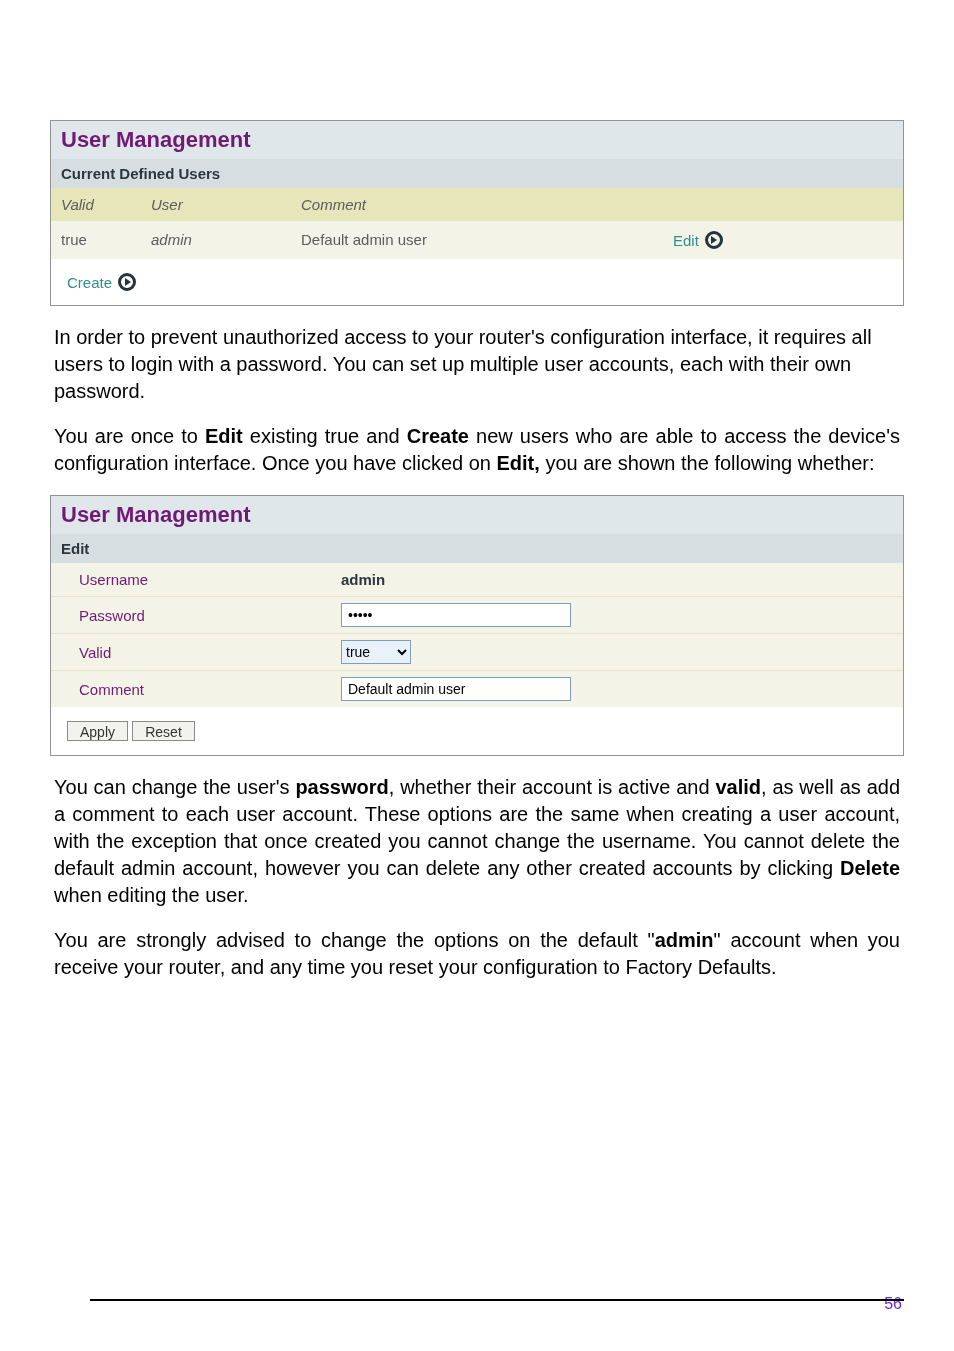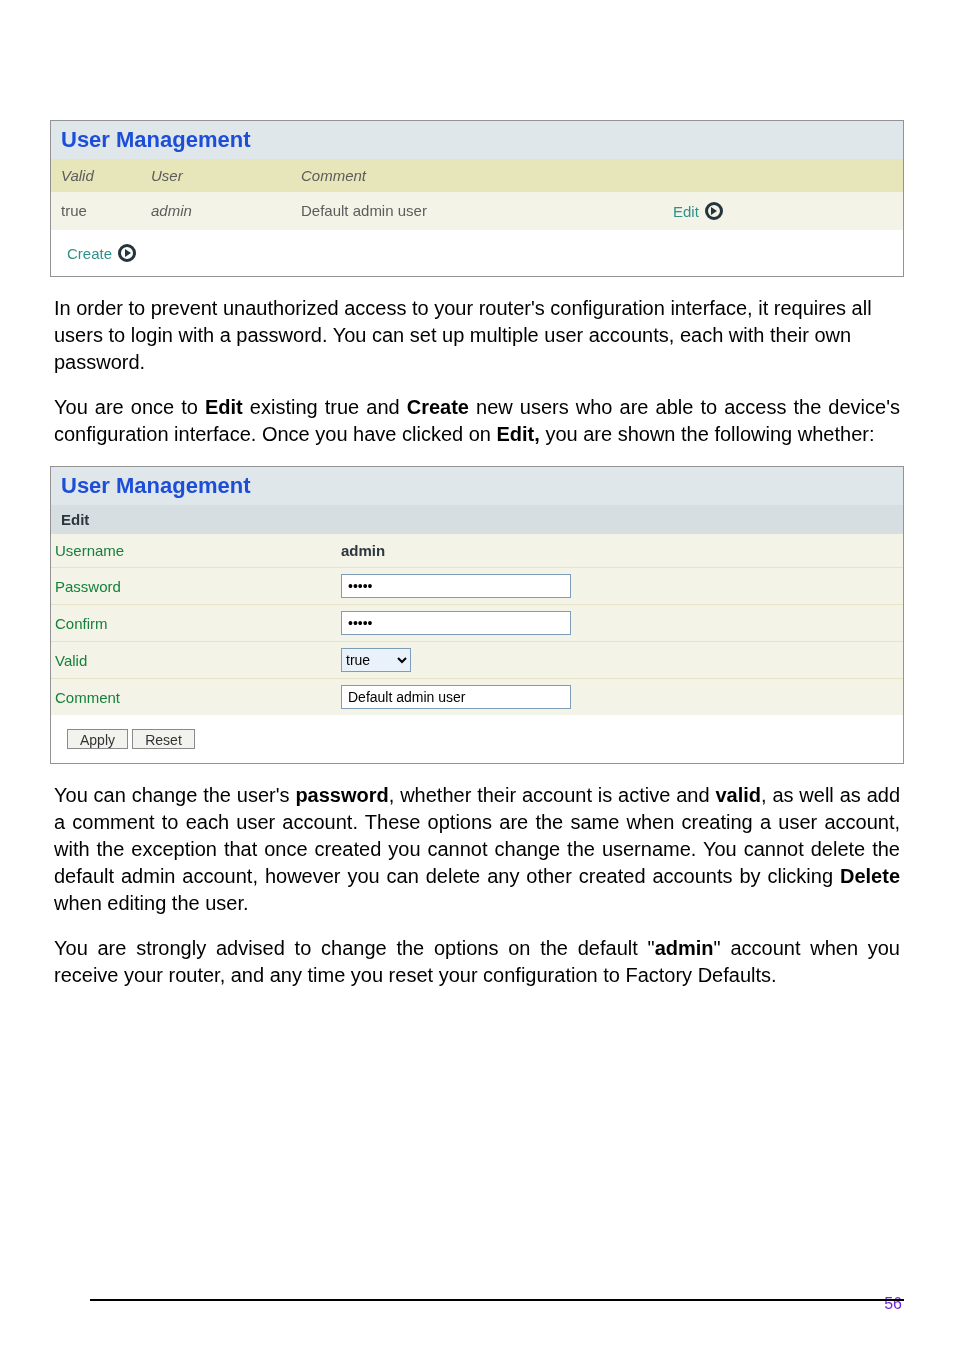--- a/index.html
+++ b/index.html
@@ -18,21 +18,21 @@
     position: relative;
   }
 
   
   .panel {
     border: 1px solid #939393;
     background: #fff;
   }
   .panel-title {
     background: #DFE7EA;
-    color: #1d4ed8;
+    color: #701a75;
     font-size: 22px;
     font-weight: bold;
     padding: 6px 10px;
   }
   .section-bar {
     background: #D7DEE1;
     color: #2B373F;
     font-size: 15px;
     font-weight: bold;
     padding: 6px 10px;
@@ -84,22 +84,22 @@
   
   .prose { margin: 18px 4px; color: #000; font-size: 20px; line-height: 1.35; }
   .prose.justify { text-align: justify; }
   .bold { font-weight: bold; }
 
   
   .form-row { display: flex; align-items: center; background: #F4F3E7; }
   .form-row + .form-row { border-top: 1px solid #E6E4C4; }
   .form-label {
     width: 280px;
-    color: #15803d;
-    padding: 8px 4px;
+    color: #701a75;
+    padding: 8px 28px;
     font-size: 15px;
   }
   .form-field { flex: 1; padding: 6px 10px; }
   .form-static { color: #2B373F; font-weight: bold; }
   input[type=password], input[type=text] {
     width: 230px; height: 24px;
     border: 1px solid #7E9DB9;
     padding: 2px 6px;
     font-size: 14px;
     background: #fff;
@@ -137,20 +137,21 @@
     font-size: 16px;
   }
 </style>
 </head>
 <body>
 
 <div class="page">
 
   <div class="panel">
     <div class="panel-title">User Management</div>
+    <div class="section-bar">Current Defined Users</div>
 
     <div class="row thead">
       <div class="cell c-valid">Valid</div>
       <div class="cell c-user">User</div>
       <div class="cell c-comment">Comment</div>
       <div class="cell c-edit"></div>
       <div class="cell c-blank"></div>
     </div>
 
     <div class="row tbody">
@@ -189,26 +190,20 @@
       <div class="form-field form-static">admin</div>
     </div>
 
     <div class="form-row">
       <div class="form-label">Password</div>
       <div class="form-field">
         <input type="password" value="•••••" style="">
       </div>
     </div>
 
-    <div class="form-row">
-      <div class="form-label">Confirm</div>
-      <div class="form-field">
-        <input type="password" value="•••••" style="">
-      </div>
-    </div>
 
     <div class="form-row">
       <div class="form-label">Valid</div>
       <div class="form-field">
         <select>
           <option>true</option>
           <option>false</option>
         </select>
       </div>
     </div>

